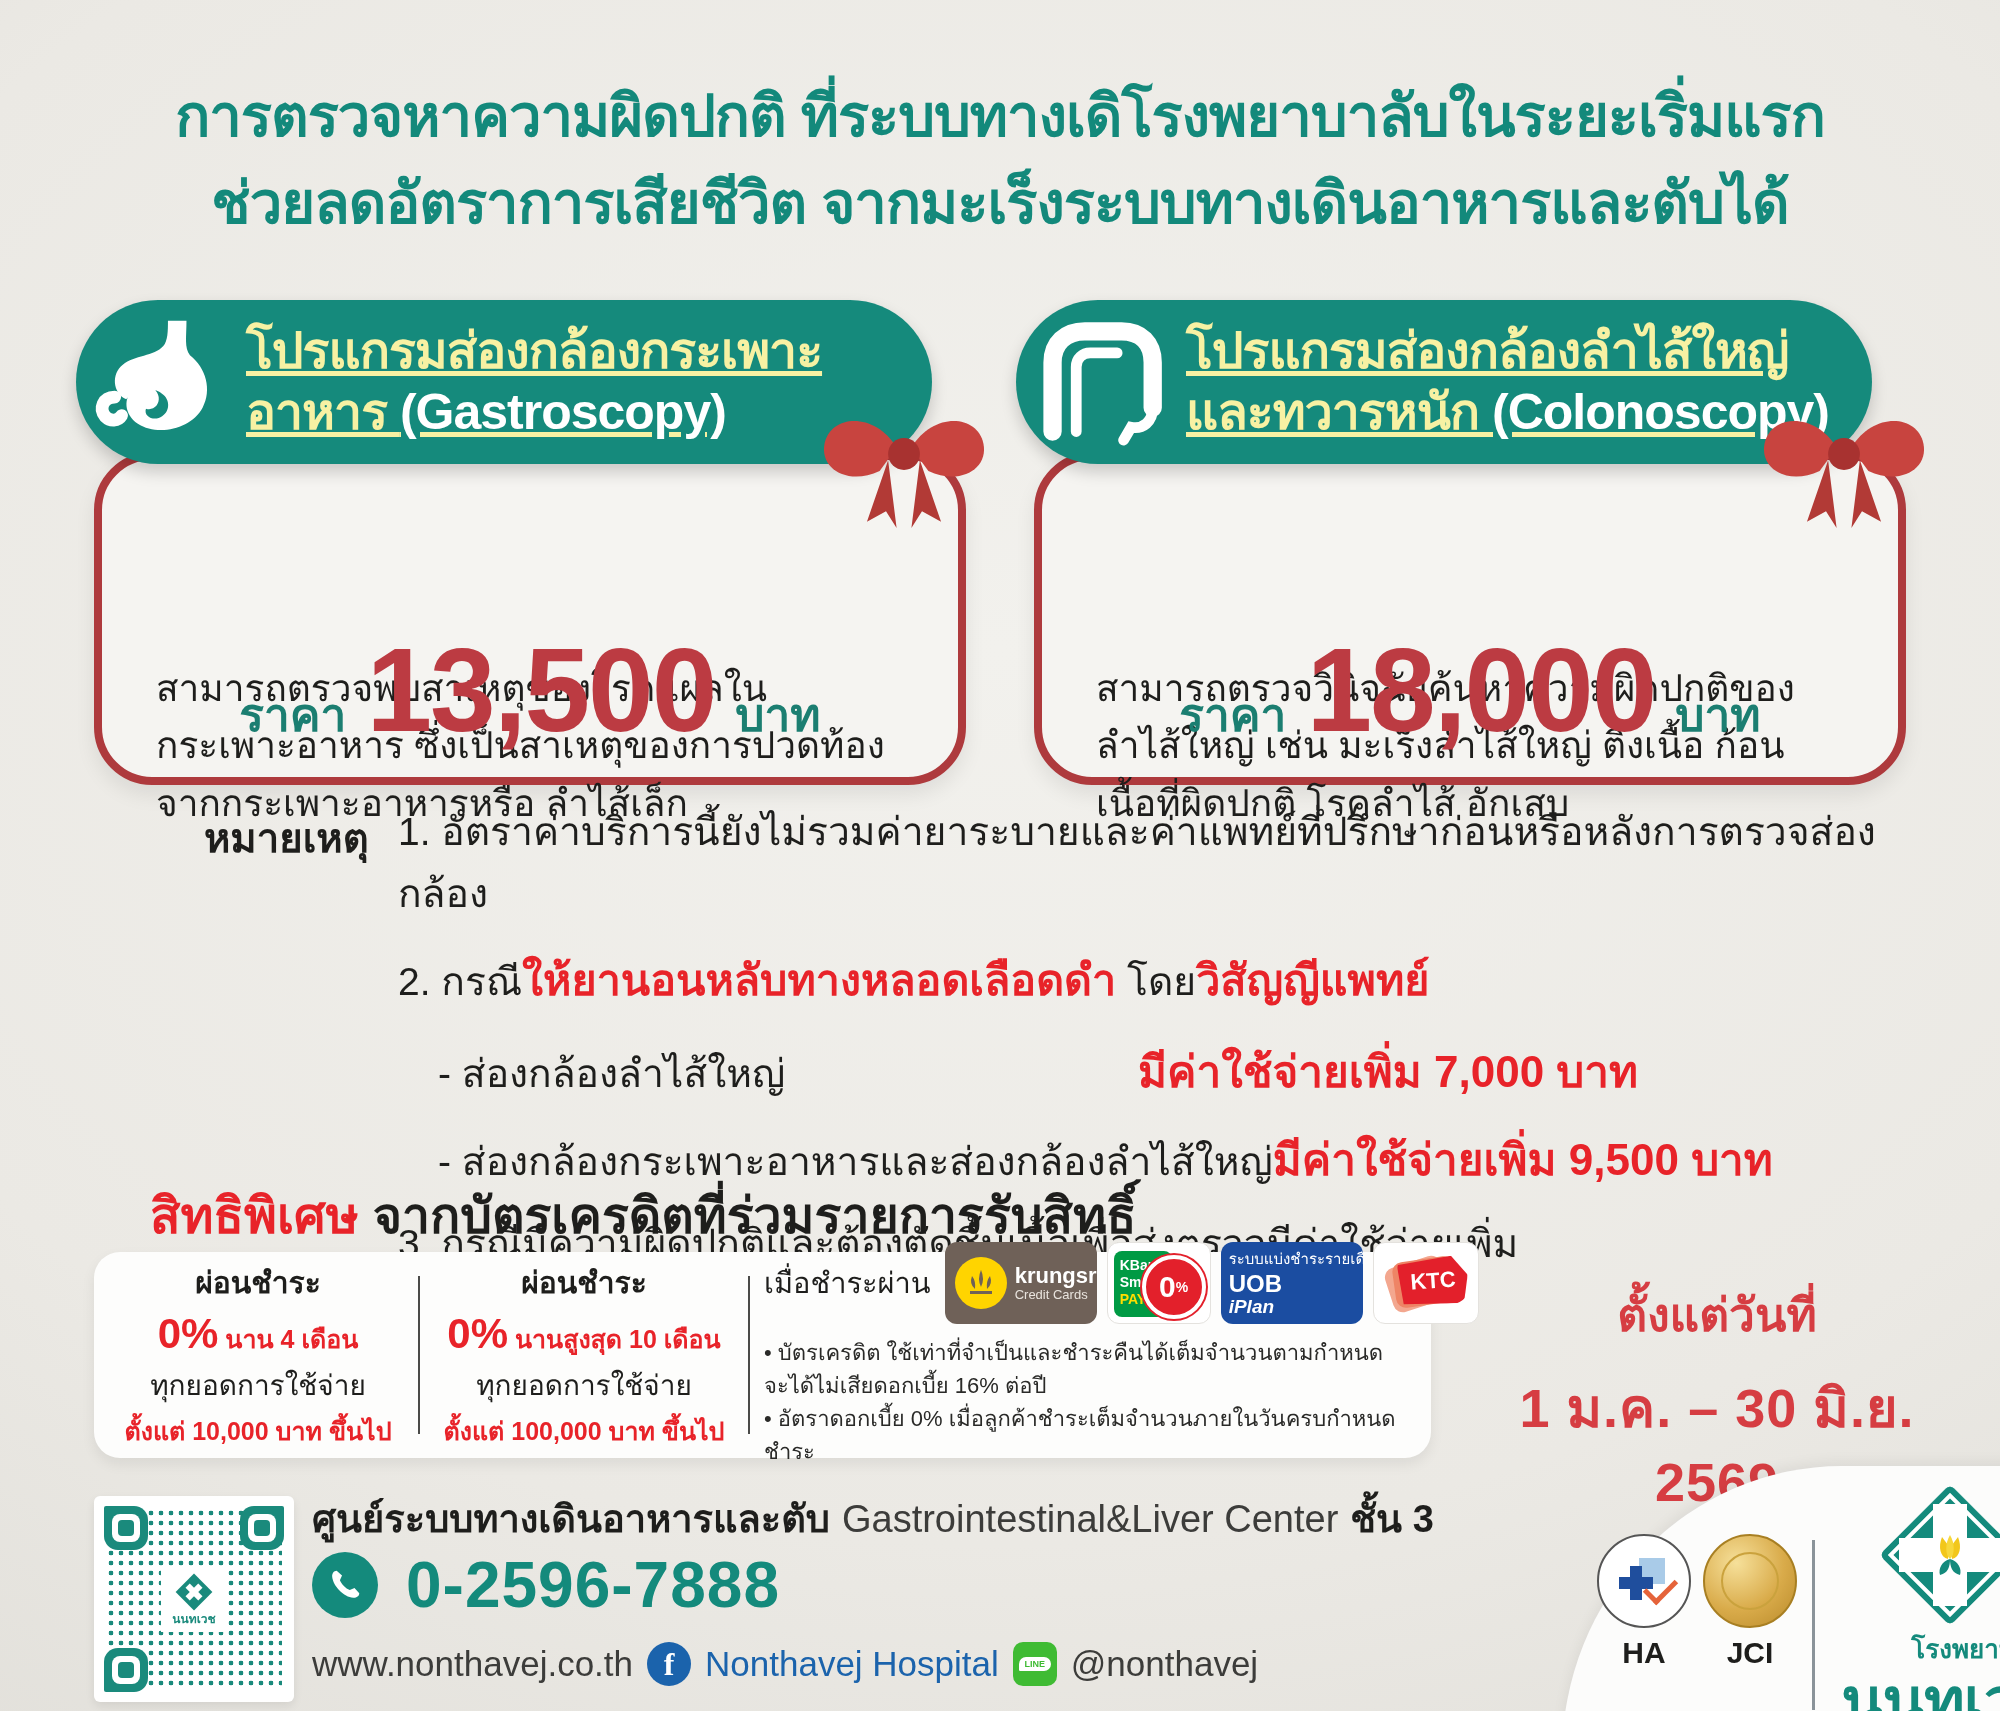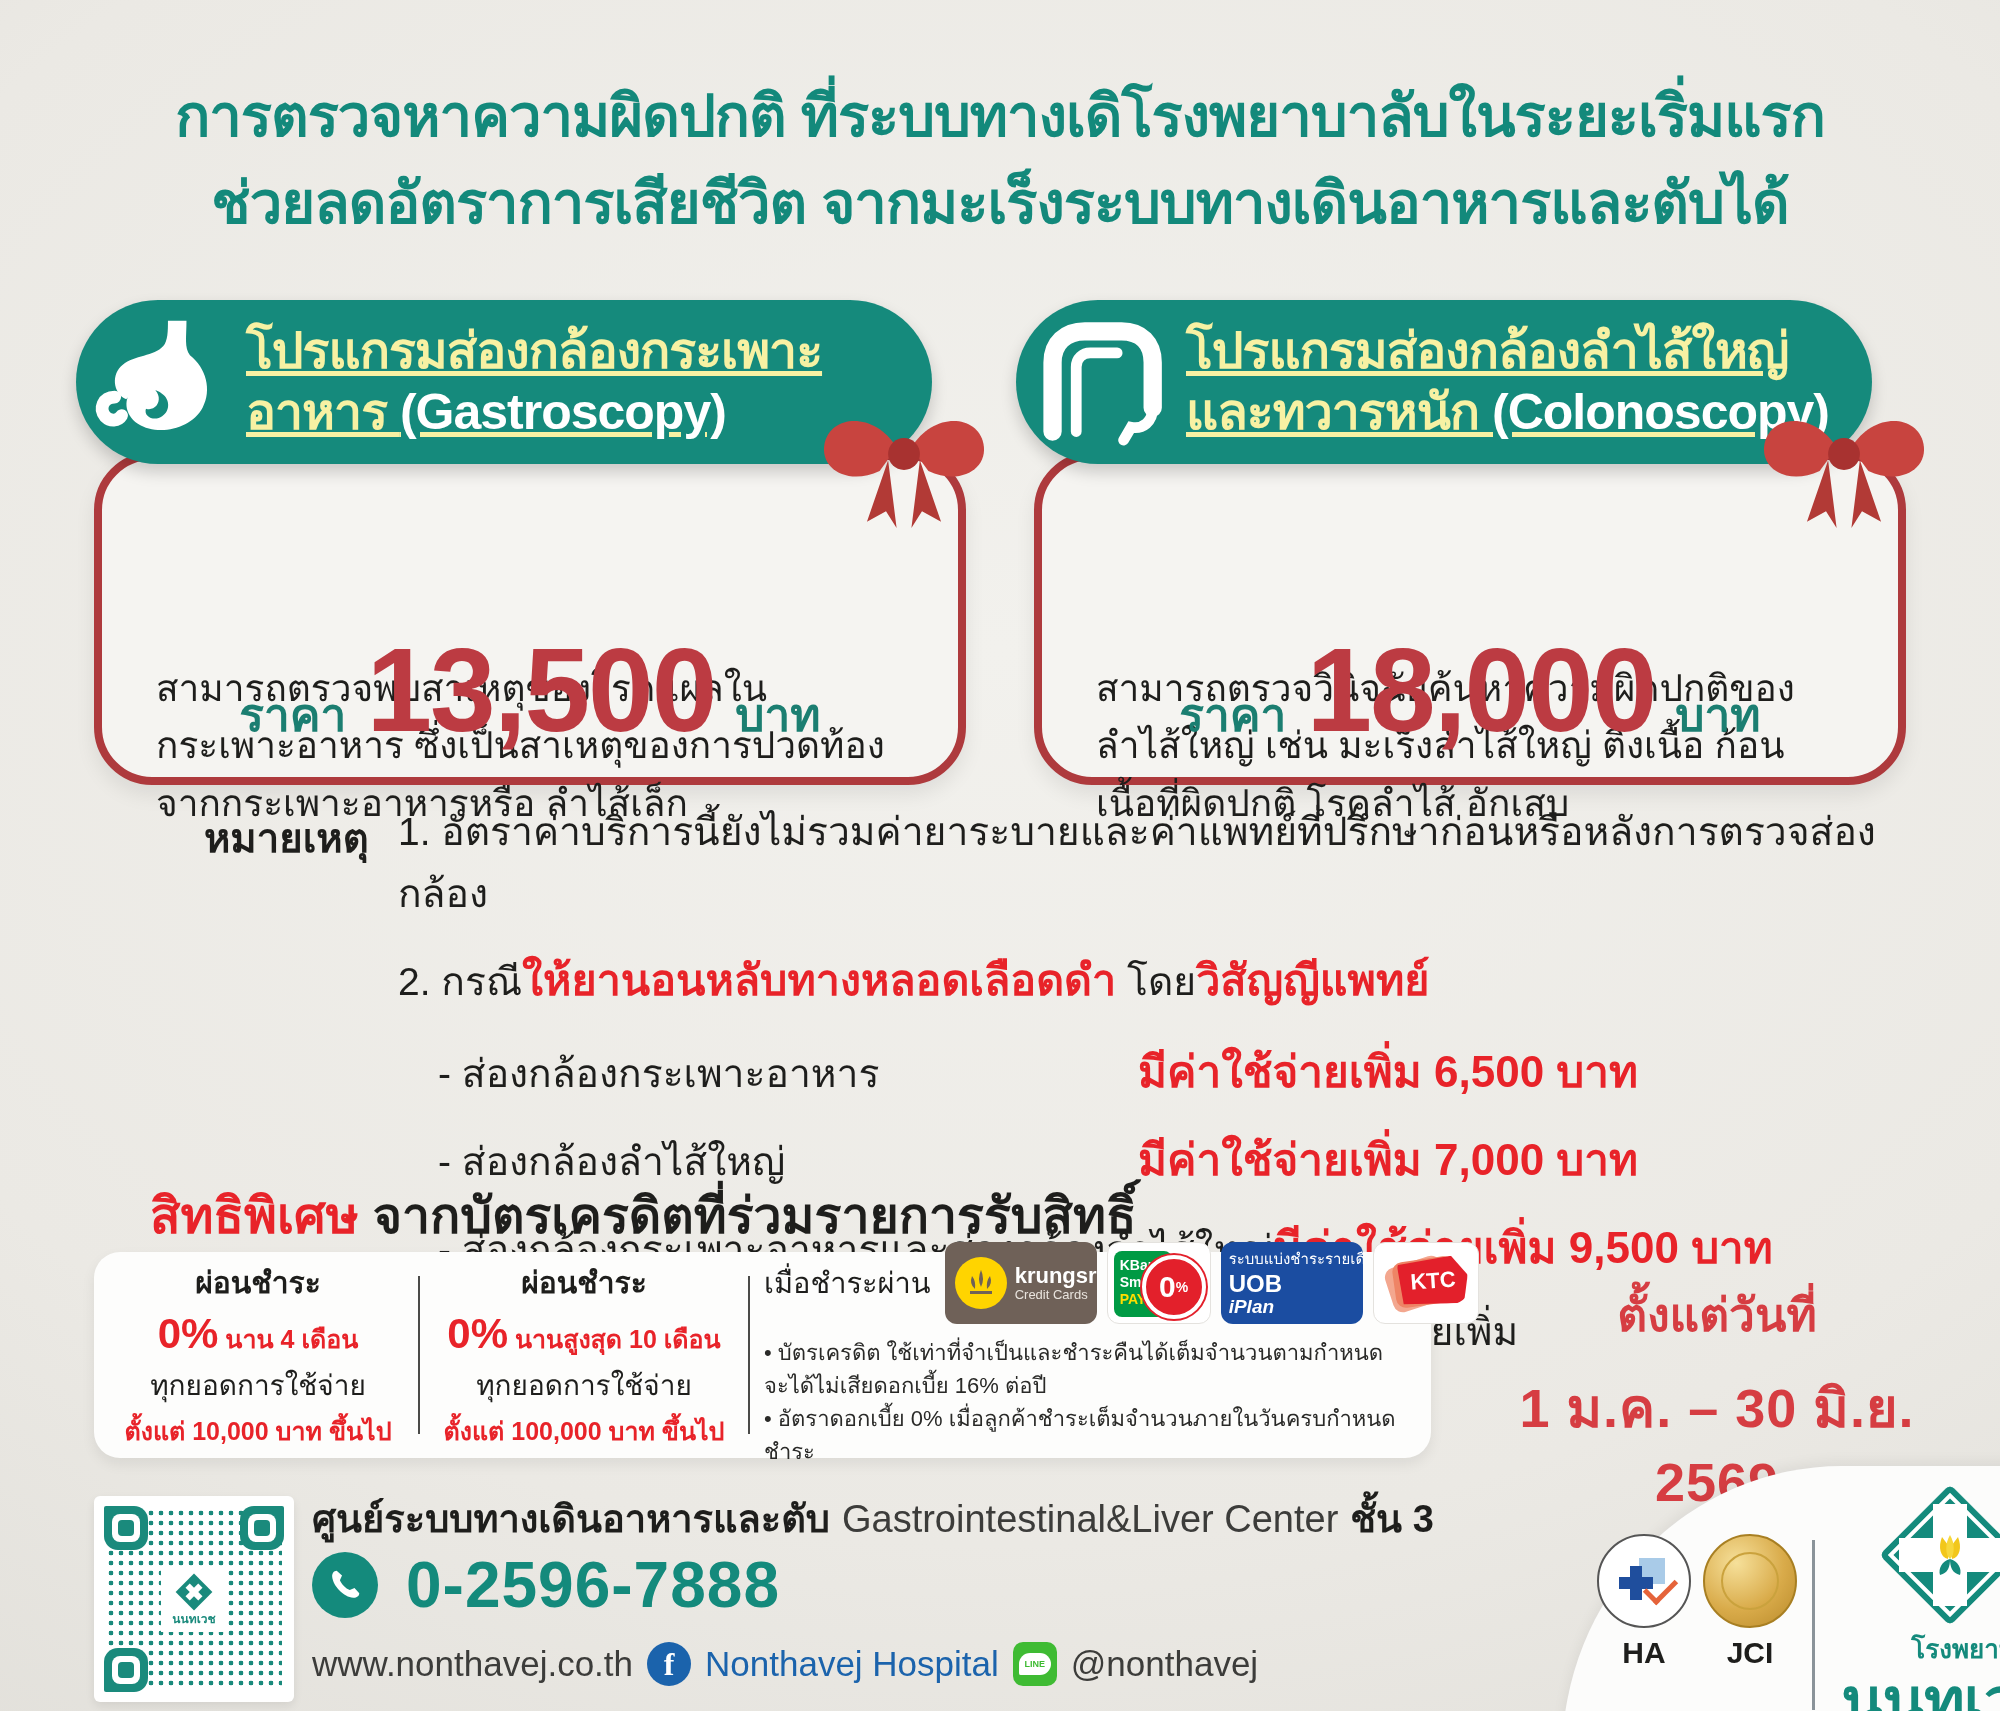--- a/index.html
+++ b/index.html
@@ -116,21 +116,21 @@
   .center-line .b{font-weight:800;}
   .center-line .en{font-weight:400;color:#3c3c3a;margin:0 12px;}
   .phone-row{position:absolute;left:312px;top:1548px;display:flex;align-items:center;gap:28px;}
   .phone-circle{width:66px;height:66px;border-radius:50%;background:#148a7c;display:flex;align-items:center;justify-content:center;}
   .phone-number{color:#148a7c;font-size:64px;font-weight:800;letter-spacing:1px;}
   .web-row{position:absolute;left:312px;top:1642px;display:flex;align-items:center;gap:14px;font-size:35px;color:#3c3c3a;}
   .fb-circle{width:44px;height:44px;border-radius:50%;background:#1b63ac;color:#fff;font-weight:800;font-size:32px;
     display:flex;align-items:center;justify-content:center;font-family:"Liberation Serif",serif;}
   .fb-name{color:#1b63ac;}
   .line-badge{width:44px;height:44px;border-radius:10px;background:#3fbb33;display:flex;align-items:center;justify-content:center;}
-  .line-bubble{width:32px;height:22px;background:#fff;border-radius:12px 12px 12px 2px;display:flex;align-items:center;justify-content:center;
+  .line-bubble{width:32px;height:14px;background:#fff;border-radius:12px 12px 12px 2px;display:flex;align-items:center;justify-content:center;
     color:#3fbb33;font-size:9px;font-weight:800;}
 
   
   .br-shape{position:absolute;left:1562px;top:1466px;width:500px;height:320px;background:#fcfcfb;
     border-top-left-radius:280px 290px;box-shadow:0 -4px 14px rgba(0,0,0,.06);}
   .br-content{position:absolute;left:1560px;top:1470px;width:440px;height:241px;}
   .ha-block{position:absolute;left:36px;top:64px;width:96px;text-align:center;}
   .ha-circle{width:90px;height:90px;margin:0 auto;border-radius:50%;background:#fff;border:2px solid #555;position:relative;overflow:hidden;}
   .ha-sq{position:absolute;left:40px;top:22px;width:26px;height:26px;background:#a9cbe8;}
   .ha-cross{position:absolute;left:20px;top:30px;width:34px;height:34px;}
@@ -229,24 +229,20 @@
     </span>
   </div>
 
   <div class="notes-label">หมายเหตุ</div>
   <div class="notes">
     <div class="note-line">1. อัตราค่าบริการนี้ยังไม่รวมค่ายาระบายและค่าแพทย์ที่ปรึกษาก่อนหรือหลังการตรวจส่องกล้อง</div>
     <div class="note-line note2">
       <span>2. กรณี</span><span class="red-strong">ให้ยานอนหลับทางหลอดเลือดดำ</span><span> โดย</span><span class="red-strong">วิสัญญีแพทย์</span>
     </div>
     <div class="sub-item">
-      <span class="lbl">- ส่องกล้องกระเพาะอาหาร</span>
-      <span class="val">มีค่าใช้จ่ายเพิ่ม 6,500 บาท</span>
-    </div>
-    <div class="sub-item">
       <span class="lbl">- ส่องกล้องลำไส้ใหญ่</span>
       <span class="val">มีค่าใช้จ่ายเพิ่ม 7,000 บาท</span>
     </div>
     <div class="sub-item">
       <span class="lbl">- ส่องกล้องกระเพาะอาหารและส่องกล้องลำไส้ใหญ่ </span>
       <span class="val">มีค่าใช้จ่ายเพิ่ม 9,500 บาท</span>
     </div>
     <div class="note-line">3. กรณีมีความผิดปกติและต้องตัดชิ้นเนื้อเพื่อส่งตรวจมีค่าใช้จ่ายเพิ่ม</div>
   </div>
 

